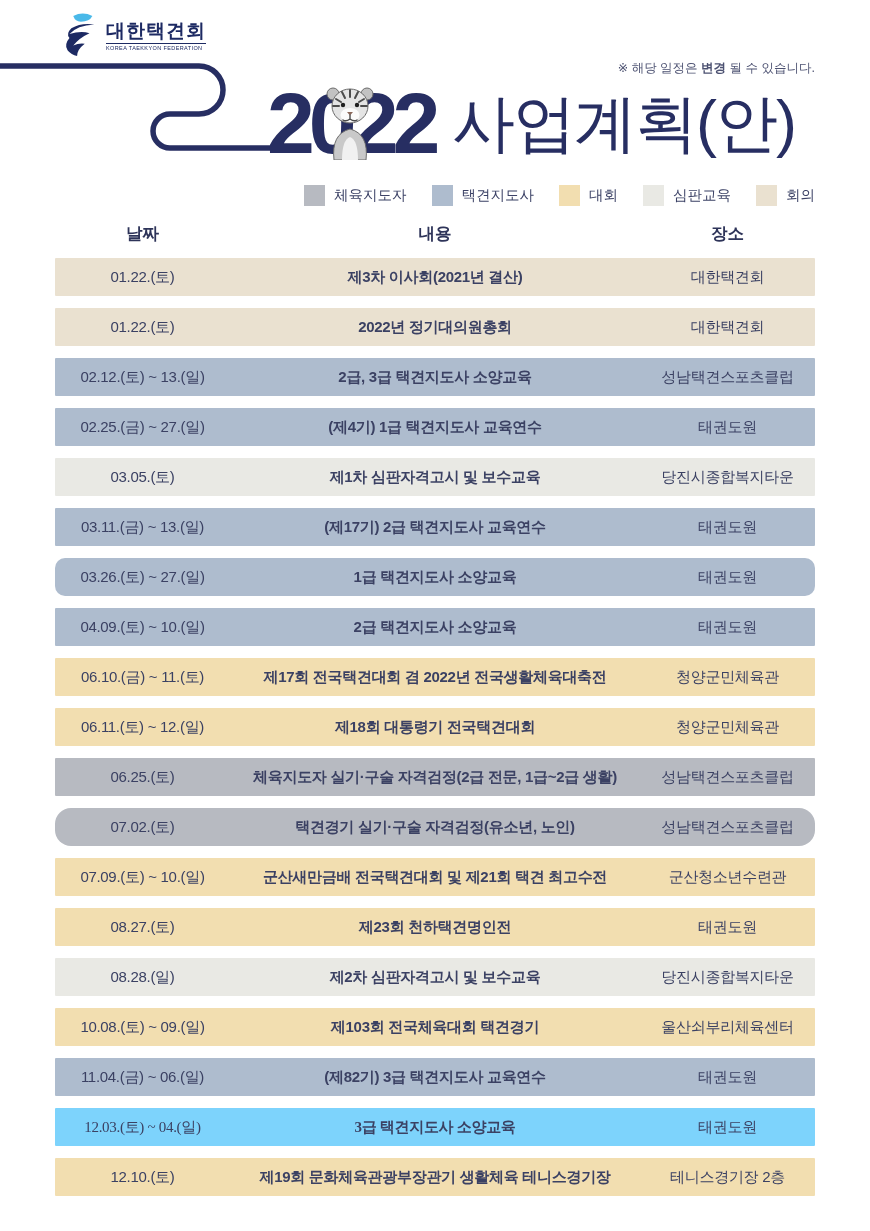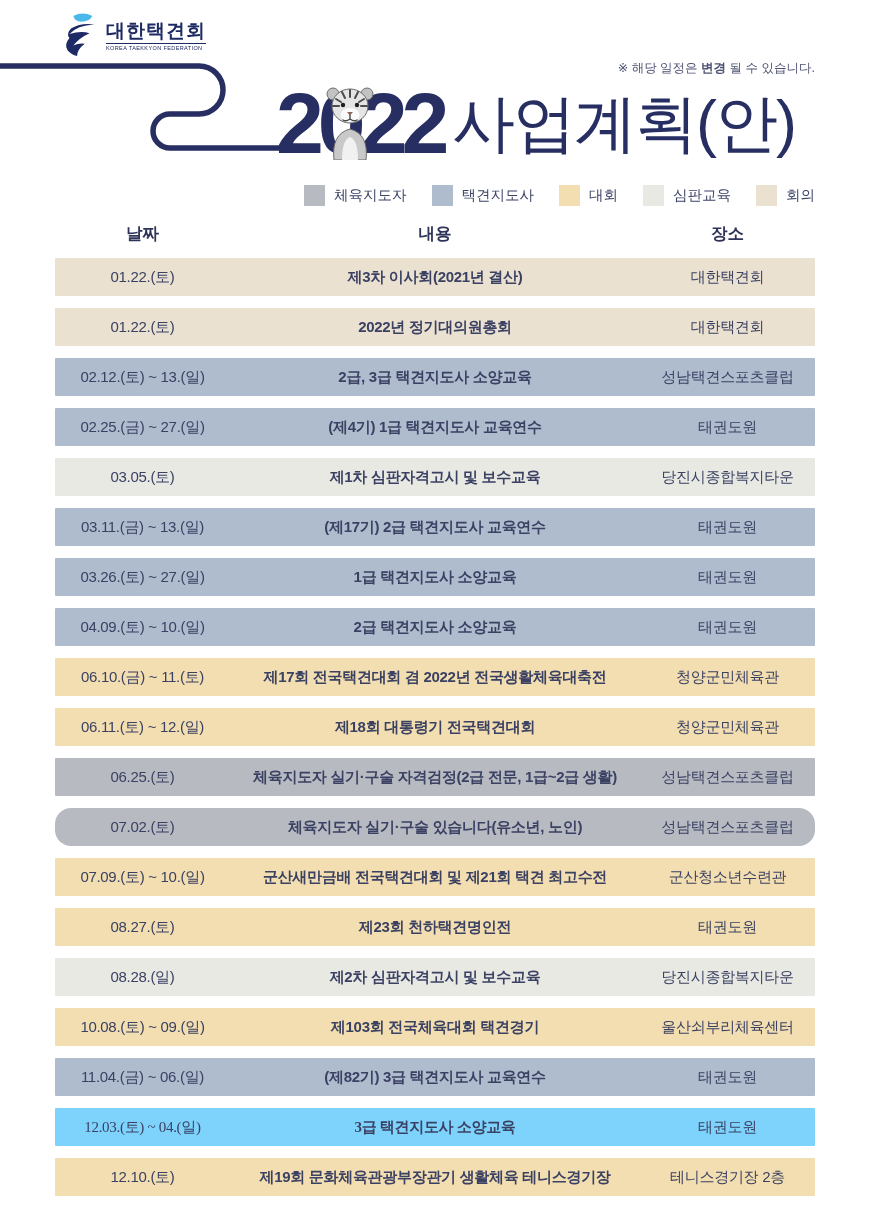--- a/index.html
+++ b/index.html
@@ -12,21 +12,21 @@
   .header{position:relative;width:870px;height:172px;}
   .swirl{position:absolute;left:0;top:0;width:870px;height:172px;}
   .logo{position:absolute;left:58px;top:13px;display:flex;align-items:center;gap:6px;}
   .logo-mark{width:42px;height:46px;}
   .logo-text-wrap{display:flex;flex-direction:column;line-height:1;}
   .logo-title{font-size:19px;font-weight:bold;color:#1d2a63;letter-spacing:1px;}
   .logo-sub{font-size:5.5px;color:#1d2a63;letter-spacing:.4px;margin-top:3px;border-top:1px solid #1d2a63;padding-top:2px;}
   .note{position:absolute;right:55px;top:60px;font-size:12.5px;color:#4d5272;}
   .note b{font-weight:bold;}
   .year{
-    position:absolute;left:276px;top:80px;font-size:86px;line-height:1;
+    position:absolute;left:267px;top:80px;font-size:86px;line-height:1;
     font-weight:bold;color:#272e62;letter-spacing:-6px;
   }
   .tiger{position:absolute;left:321px;top:84px;width:58px;height:76px;}
   .main-title{
     position:absolute;left:452px;top:92px;font-size:63px;line-height:1;
     font-weight:normal;color:#272e62;letter-spacing:-2px;white-space:nowrap;
   }
   
   .legend{
     display:flex;justify-content:flex-end;align-items:center;
@@ -145,21 +145,21 @@
       <div class="row" style="background: rgb(233, 233, 228);">
         <div class="cell date">03.05.(토)</div>
         <div class="cell content">제1차 심판자격고시 및 보수교육</div>
         <div class="cell location">당진시종합복지타운</div>
       </div>
       <div class="row" style="background: rgb(174, 188, 206);">
         <div class="cell date">03.11.(금) ~ 13.(일)</div>
         <div class="cell content">(제17기) 2급 택견지도사 교육연수</div>
         <div class="cell location">태권도원</div>
       </div>
-      <div class="row" style="background: rgb(174, 188, 206);">
+      <div class="row" style="background: rgb(174, 188, 206); border-radius: 10px;">
         <div class="cell date">03.26.(토) ~ 27.(일)</div>
         <div class="cell content">1급 택견지도사 소양교육</div>
         <div class="cell location">태권도원</div>
       </div>
       <div class="row" style="background: rgb(174, 188, 206);">
         <div class="cell date">04.09.(토) ~ 10.(일)</div>
         <div class="cell content">2급 택견지도사 소양교육</div>
         <div class="cell location">태권도원</div>
       </div>
       <div class="row" style="background: rgb(242, 222, 176);">
@@ -172,21 +172,21 @@
         <div class="cell content">제18회 대통령기 전국택견대회</div>
         <div class="cell location">청양군민체육관</div>
       </div>
       <div class="row" style="background: rgb(183, 186, 193);">
         <div class="cell date">06.25.(토)</div>
         <div class="cell content">체육지도자 실기·구술 자격검정(2급 전문, 1급~2급 생활)</div>
         <div class="cell location">성남택견스포츠클럽</div>
       </div>
       <div class="row" style="background: rgb(183, 186, 193); border-radius: 16px;">
         <div class="cell date">07.02.(토)</div>
-        <div class="cell content">체육지도자 실기·구술 있습니다(유소년, 노인)</div>
+        <div class="cell content">택견경기 실기·구술 자격검정(유소년, 노인)</div>
         <div class="cell location">성남택견스포츠클럽</div>
       </div>
       <div class="row" style="background: rgb(242, 222, 176);">
         <div class="cell date">07.09.(토) ~ 10.(일)</div>
         <div class="cell content">군산새만금배 전국택견대회 및 제21회 택견 최고수전</div>
         <div class="cell location">군산청소년수련관</div>
       </div>
       <div class="row" style="background: rgb(242, 222, 176);">
         <div class="cell date">08.27.(토)</div>
         <div class="cell content">제23회 천하택견명인전</div>

